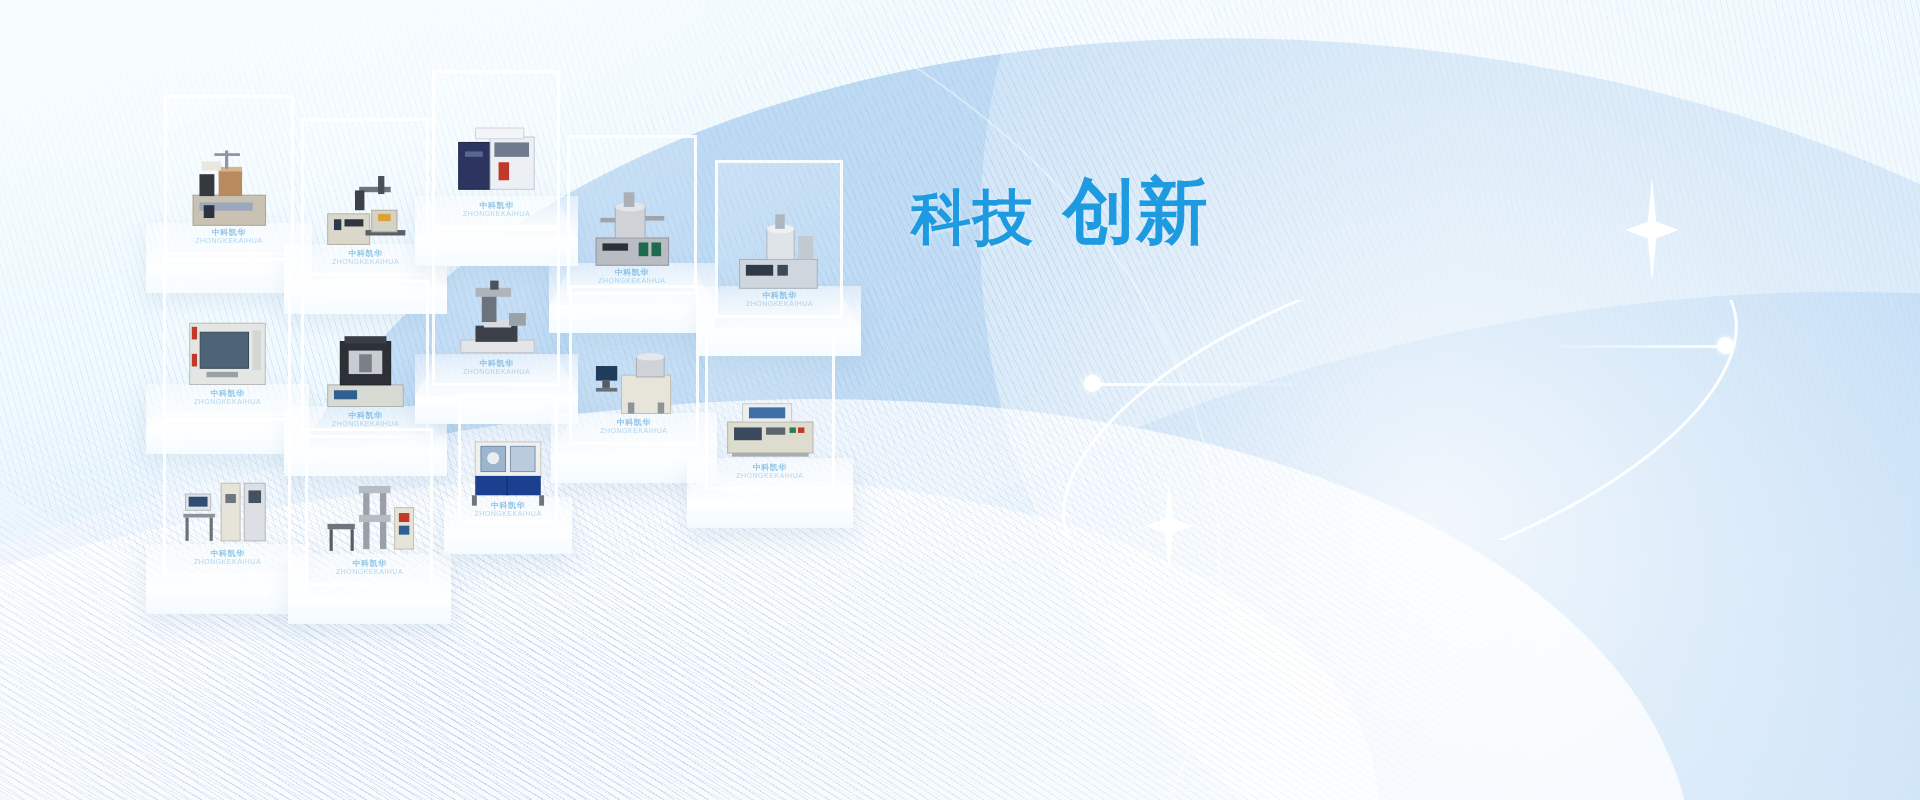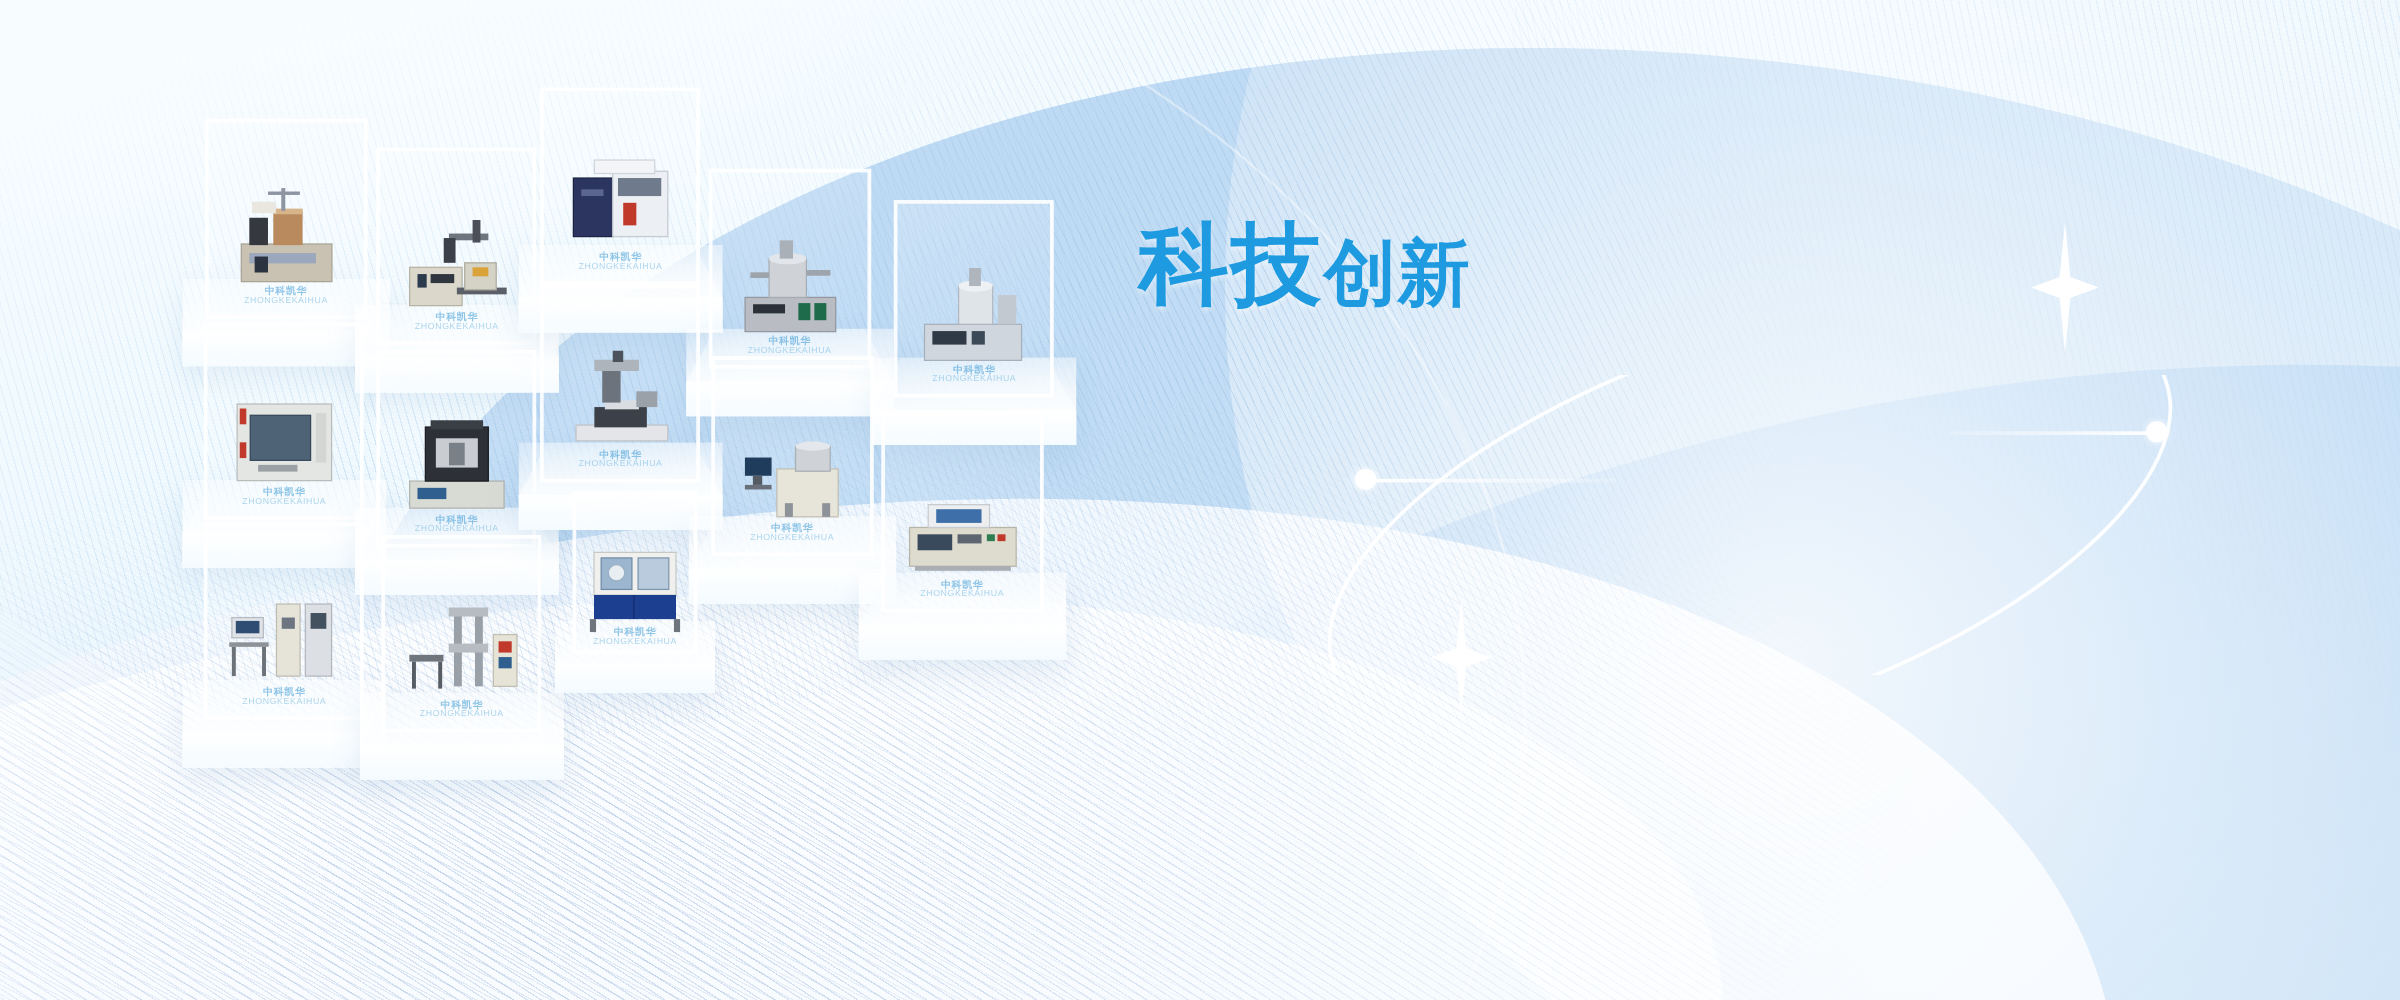--- a/index.html
+++ b/index.html
@@ -135,35 +135,36 @@
 
   
   .mach{position:relative;}
 
   
   #headline{position:absolute;left:905px;top:175px;width:620px;z-index:40;}
   .line{white-space:nowrap;line-height:1;}
   .line1{margin-left:6px;}
   .line2{margin-top:34px;margin-left:92px;}
   .big{
-    font-size:72px;font-weight:700;color:#1d9ae0;letter-spacing:2px;
+    font-size:60px;font-weight:700;color:#1d9ae0;letter-spacing:2px;
     font-family:"DejaVu Sans","Liberation Sans",sans-serif;
     text-shadow:0 2px 4px rgba(255,255,255,.5);
     vertical-align:bottom;
   }
   .big2{
     font-size:96px;font-weight:700;color:#1272b6;letter-spacing:1px;
     font-family:"DejaVu Sans","Liberation Sans",sans-serif;
     text-shadow:0 2px 4px rgba(255,255,255,.45);
     vertical-align:bottom;
   }
   .small{
-    font-size:58px;font-weight:700;color:#1d9ae0;letter-spacing:1px;
+    font-size:72px;font-weight:700;color:#1d9ae0;letter-spacing:1px;
     font-family:"DejaVu Sans","Liberation Sans",sans-serif;
     vertical-align:bottom;
+    margin-left:28px;
   }
   .small2{
     font-size:70px;font-weight:700;color:#1f9cdf;letter-spacing:1px;
     font-family:"DejaVu Sans","Liberation Sans",sans-serif;
     vertical-align:bottom;
   }
 
   
   #orbit{position:absolute;left:1040px;top:300px;width:720px;height:240px;z-index:35;}
   .dot{position:absolute;width:17px;height:17px;border-radius:50%;background:#fff;box-shadow:0 0 6px rgba(255,255,255,.9);}

